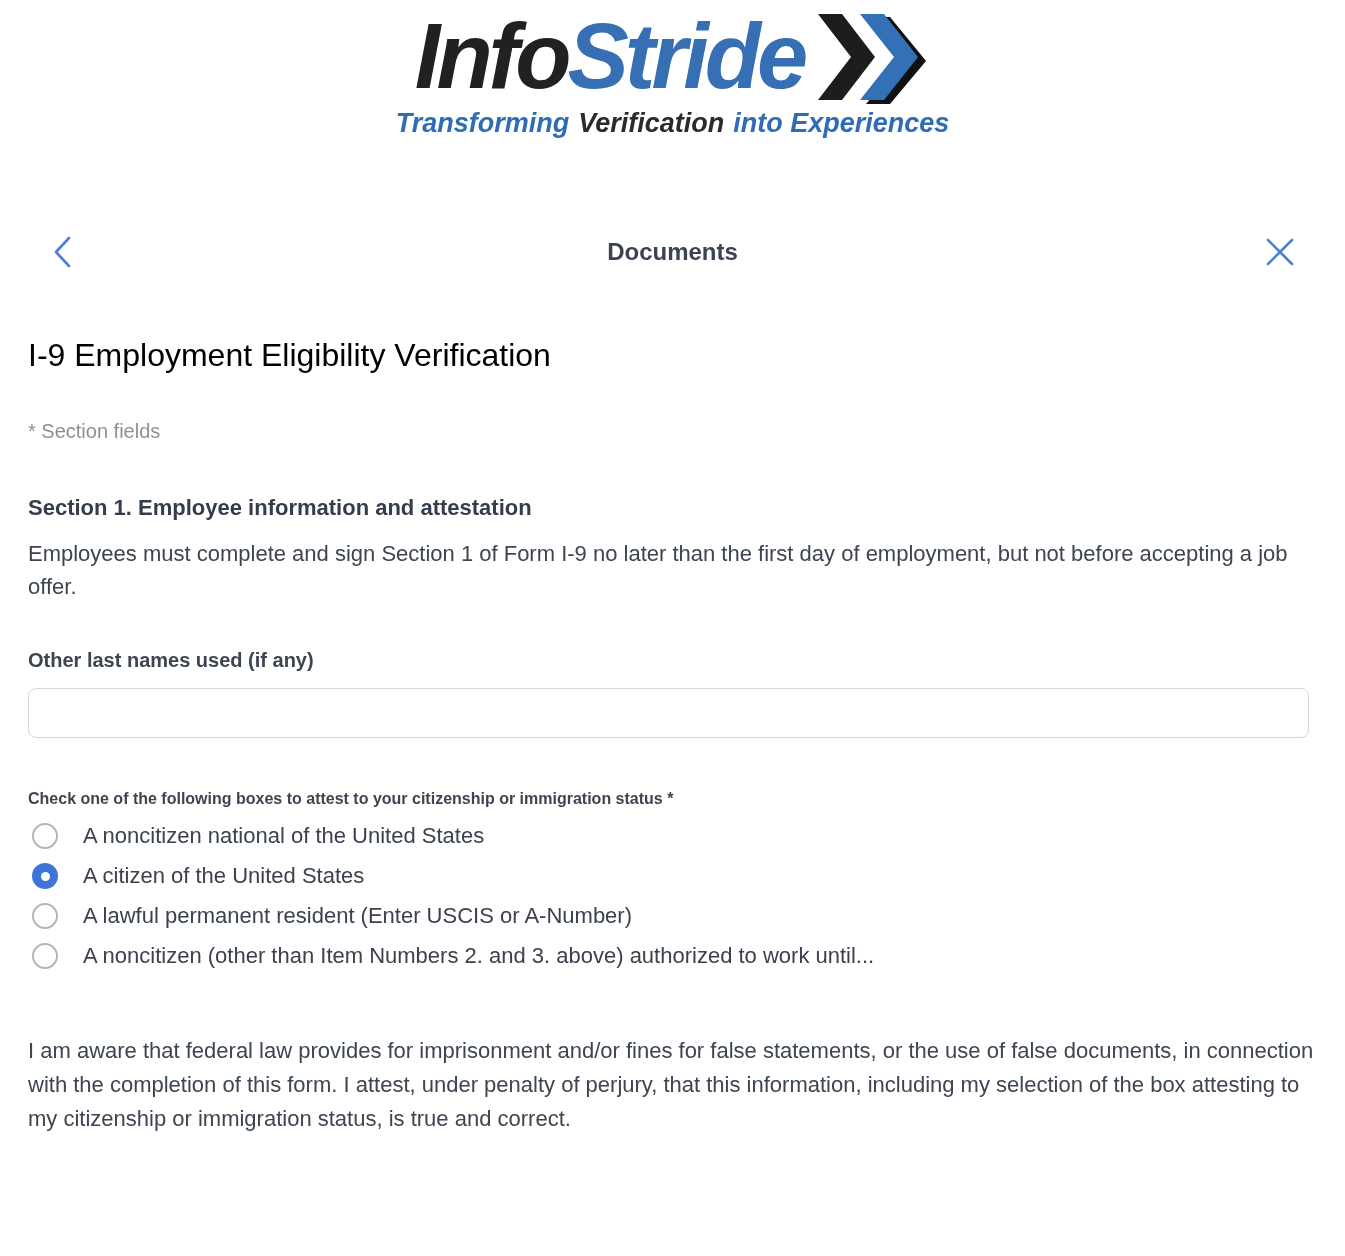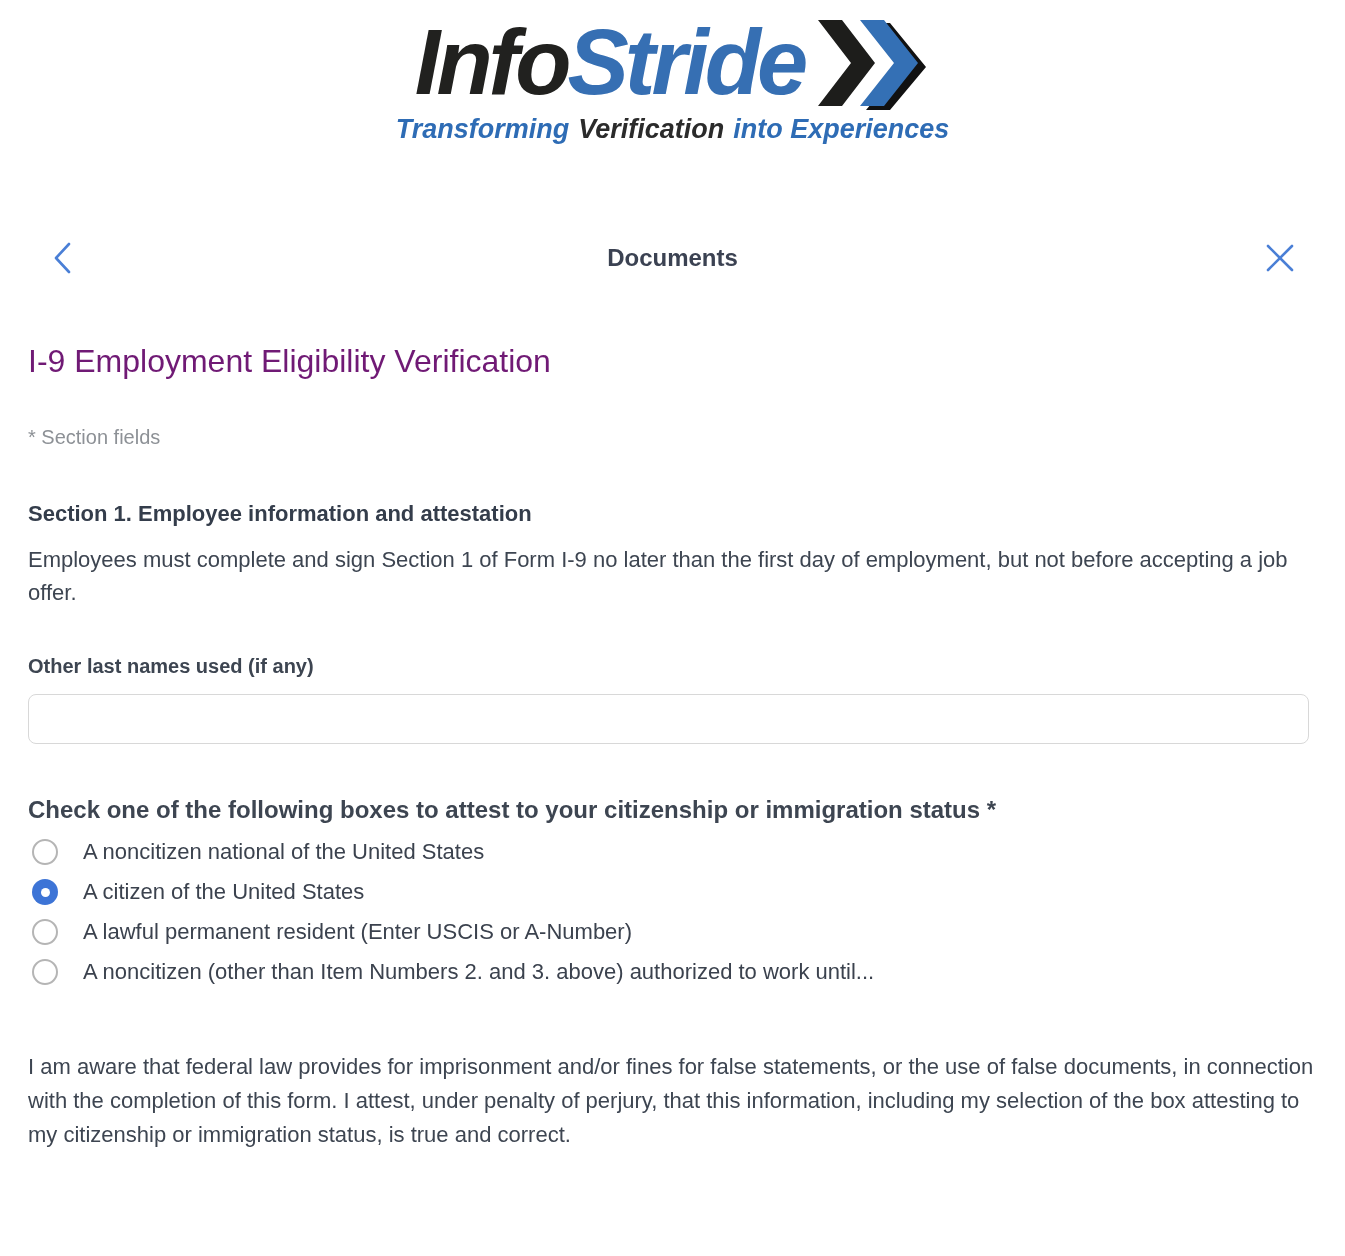--- a/index.html
+++ b/index.html
@@ -1,44 +1,44 @@
 <!DOCTYPE html>
 <html><head>
 <meta charset="utf-8">
 <style>
   * { margin:0; padding:0; box-sizing:border-box; }
   html,body { width:1345px; height:1256px; background:#fff; overflow:hidden; }
   body { font-family:"Liberation Sans", sans-serif; color:#3d4551; }
 
   
-  .logo-block { padding-top:10px; text-align:center; }
+  .logo-block { padding-top:4px; text-align:center; }
   .logo-line { display:flex; justify-content:center; align-items:center; }
   .logo-text { font-size:92px; font-weight:800; font-style:italic; letter-spacing:-4px; line-height:1.05; white-space:nowrap; }
   .logo-info { color:#21211f; }
   .logo-stride { color:#366fb3; }
   .logo-chevrons { margin-left:14px; margin-top:6px; }
   .tagline { font-size:27px; font-style:italic; font-weight:700; margin-top:0px; letter-spacing:0px; }
   .tagline .t-blue { color:#2e6cb5; }
   .tagline .t-dark { color:#2b2b2b; }
   .tagline span + span { margin-left:9px; }
 
   
   .doc-header { position:relative; margin-top:86px; height:54px; display:flex; align-items:center; justify-content:space-between; padding:0 42px; }
   .doc-title { position:absolute; left:0; right:0; text-align:center; font-size:24px; font-weight:700; color:#3b4252; }
   .icon-btn { background:none; border:none; cursor:pointer; padding:4px; line-height:0; z-index:2; }
 
   
   .content { padding:0 28px; }
-  .form-title { font-size:32px; font-weight:400; color:#701a75; margin-top:58px; }
+  .form-title { font-size:32px; font-weight:400; color:#000000; margin-top:58px; }
   .required-note { margin-top:46px; font-size:20px; color:#8d9196; }
   .section-heading { margin-top:52px; font-size:22px; font-weight:700; color:#343d4b; }
   .section-desc { margin-top:16px; font-size:22px; line-height:33px; max-width:1262px; }
   .field-label { margin-top:46px; font-size:20px; font-weight:700; }
   .text-input { display:block; margin-top:16px; width:1281px; height:50px; border:1px solid #d8d8d8; border-radius:8px; font-size:20px; padding:0 14px; color:#3d4551; outline:none; font-family:"Liberation Sans", sans-serif; }
-  .attest-label { margin-top:52px; font-size:24px; font-weight:700; }
+  .attest-label { margin-top:52px; font-size:16px; font-weight:700; }
   .radio-group { margin-top:8px; }
   .radio-row { display:flex; align-items:center; min-height:40px; padding:6px 0; cursor:pointer; }
   .radio { width:26px; height:26px; border-radius:50%; border:2px solid #b5b5b5; background:#fff; flex:none; margin-left:4px; position:relative; }
   .radio.selected { border:none; background:#3d74d6; }
   .radio.selected::after { content:""; position:absolute; left:50%; top:50%; width:9px; height:9px; margin:-4.5px 0 0 -4.5px; background:#fff; border-radius:50%; }
   .radio-label { font-size:22px; margin-left:25px; color:#3b424e; }
   .legal { margin-top:58px; font-size:22px; line-height:34px; max-width:1292px; }
 </style>
 </head>
 <body>

